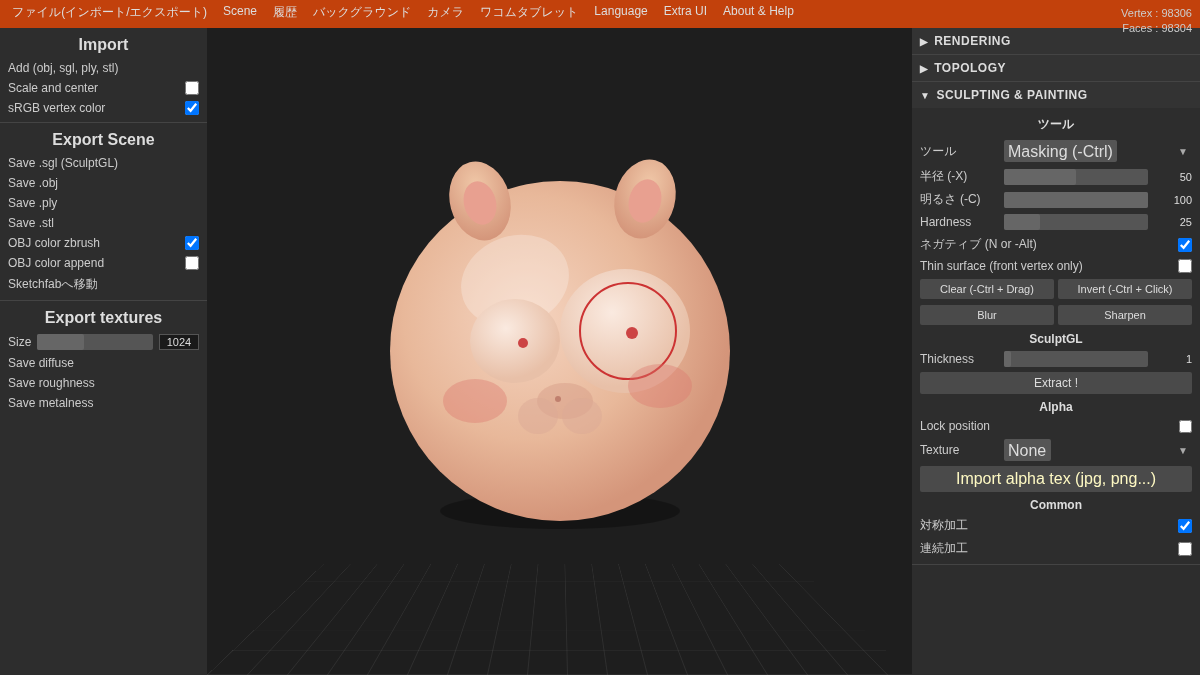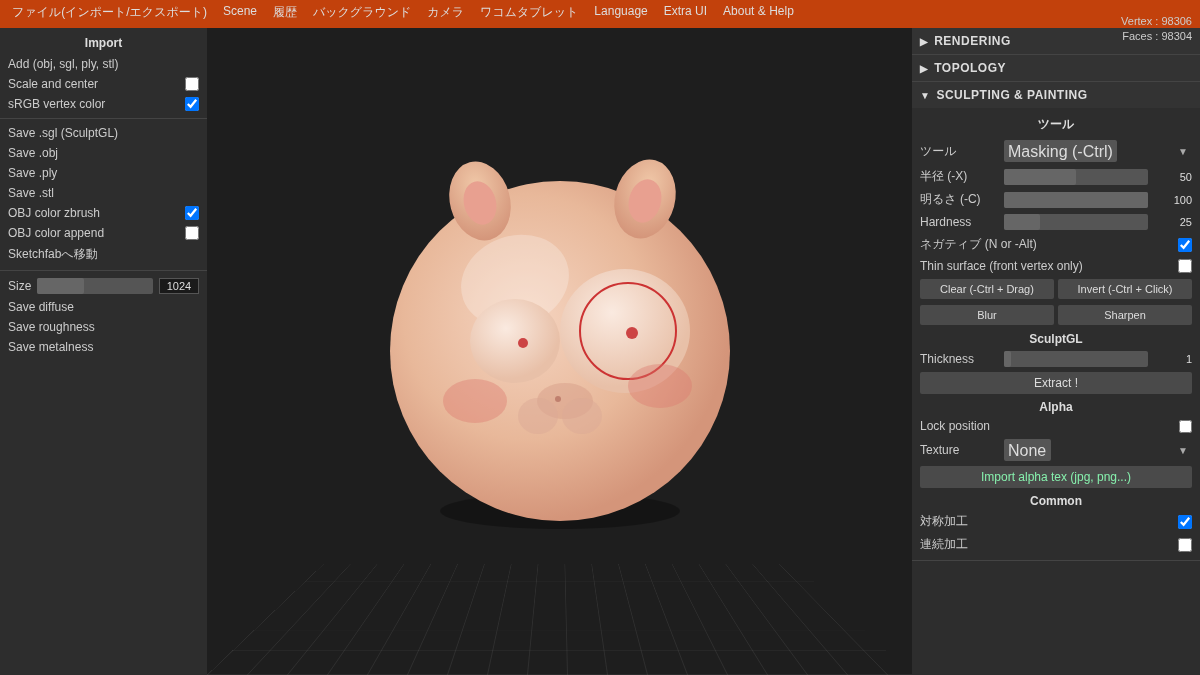--- a/index.html
+++ b/index.html
@@ -28,21 +28,21 @@
     .menu-item {
       padding: 4px 8px;
       color: #ddd;
       cursor: pointer;
       font-size: 12px;
       white-space: nowrap;
     }
     #vertex-info {
       position: absolute;
       right: 8px;
-      top: 14px;
+      top: 6px;
       font-size: 11px;
       color: #ccc;
       line-height: 1.4;
       text-align: right;
     }
 
     
     #main-layout {
       display: flex;
       flex: 1;
@@ -53,21 +53,21 @@
     #left-panel {
       width: 207px;
       background: #2d2d2d;
       flex-shrink: 0;
       overflow-y: auto;
       padding: 4px 0;
     }
     .panel-section-title {
       text-align: center;
       padding: 4px 0;
-      font-size: 12px;
+      font-size: 16px;
       color: #ddd;
       font-weight: bold;
     }
     .panel-item {
       display: flex;
       align-items: center;
       padding: 3px 8px;
       font-size: 12px;
       color: #ccc;
       cursor: pointer;
@@ -316,22 +316,22 @@
       align-items: center;
       padding: 3px 8px;
     }
     .lock-label { color: #ccc; font-size: 12px; flex: 1; }
 
     .import-btn {
       display: block;
       margin: 2px 8px;
       background: #4a4a4a;
       border: none;
-      color: #86efac;
-      font-size: 12px;
+      color: #fef9c3;
+      font-size: 16px;
       padding: 4px;
       cursor: pointer;
       border-radius: 2px;
       width: calc(100% - 16px);
     }
 
     
     ::-webkit-scrollbar { width: 6px; }
     ::-webkit-scrollbar-track { background: #222; }
     ::-webkit-scrollbar-thumb { background: #555; border-radius: 3px; }
@@ -369,20 +369,21 @@
       <input type="checkbox" style="">
     </div>
 
     <div class="panel-item">
       <span>sRGB vertex color</span>
       <input type="checkbox" checked="" style="">
     </div>
 
     <div class="panel-divider"></div>
 
+    <div class="panel-section-title">Export Scene</div>
 
 
     <div class="panel-item">
       <span>Save .sgl (SculptGL)</span>
     </div>
     <div class="panel-item">
       <span>Save .obj</span>
     </div>
     <div class="panel-item">
       <span>Save .ply</span>
@@ -400,20 +401,21 @@
       <span>OBJ color append</span>
       <input type="checkbox" style="">
     </div>
 
     <div class="panel-item">
       <span>Sketchfabへ移動</span>
     </div>
 
     <div class="panel-divider"></div>
 
+    <div class="panel-section-title">Export textures</div>
 
     <div class="size-row">
       <span class="size-label">Size</span>
       <div class="size-slider">
         <div class="size-slider-fill"></div>
       </div>
       <input class="size-input" type="text" value="1024" style="">
     </div>
 
     <div class="panel-item">

